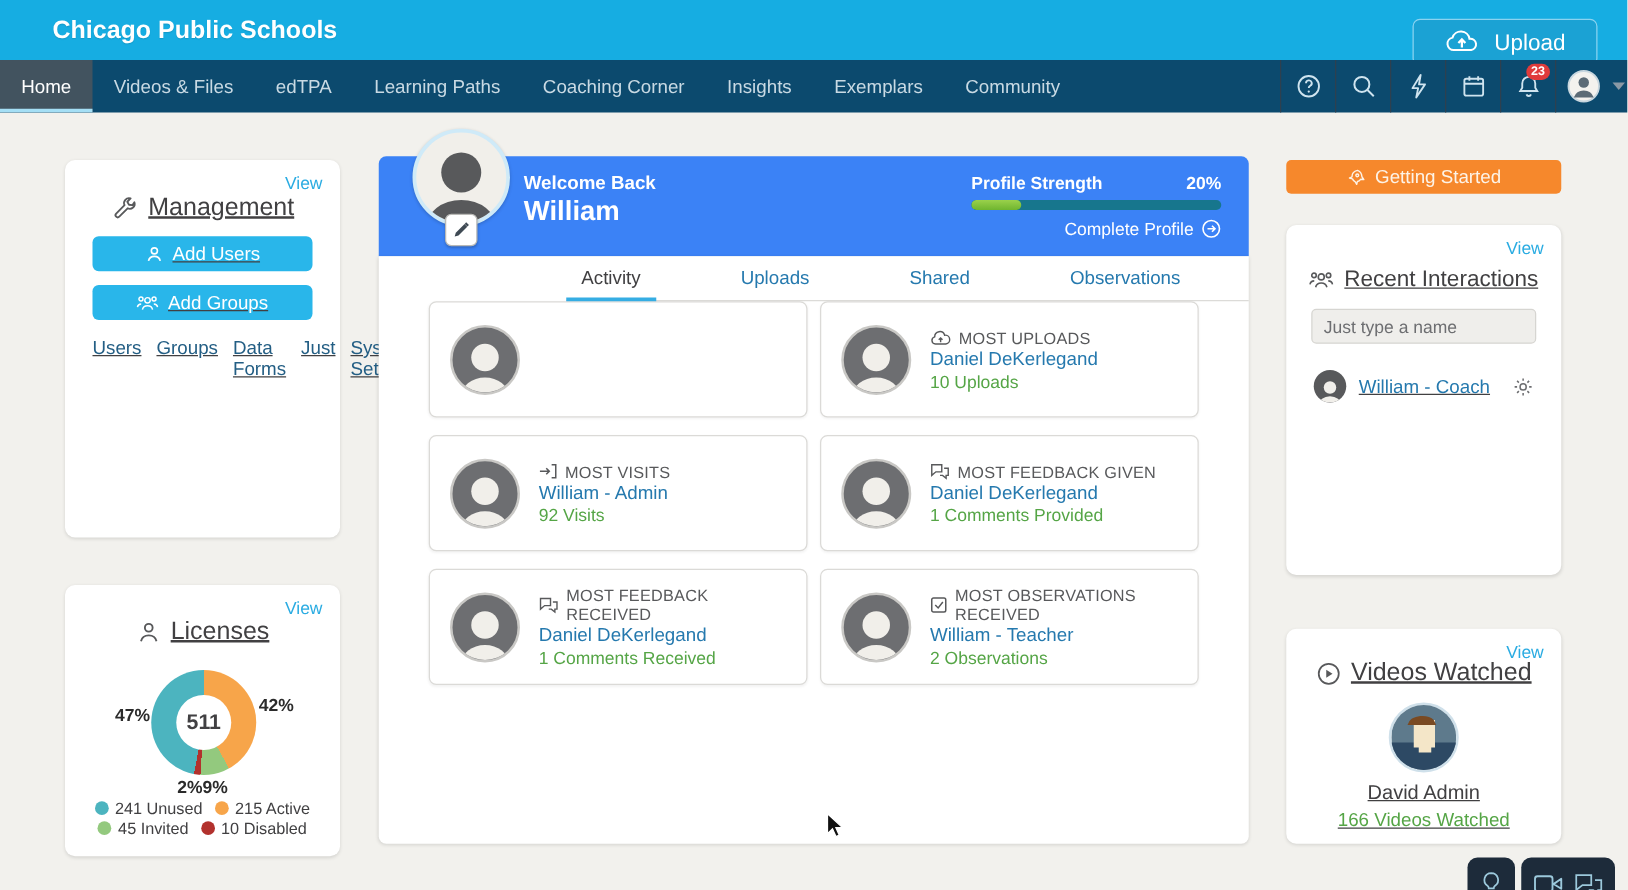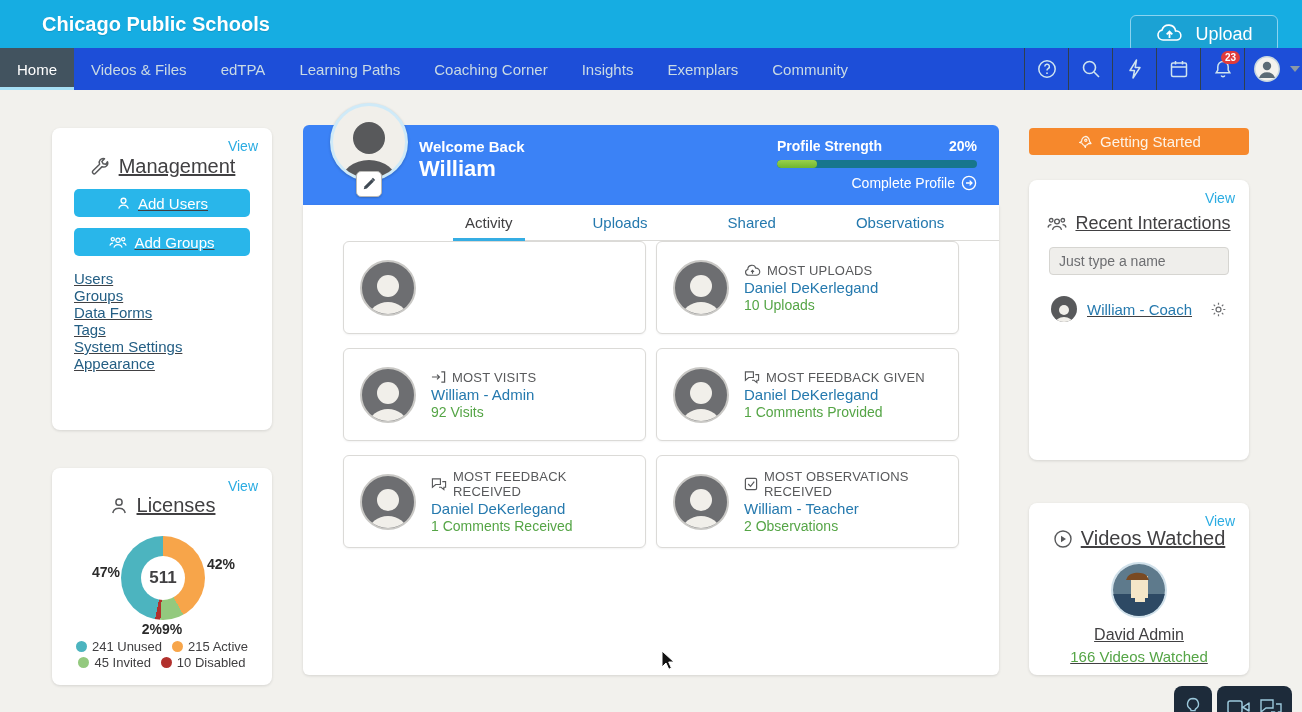--- a/index.html
+++ b/index.html
@@ -5,39 +5,39 @@
   * { margin:0; padding:0; box-sizing:border-box; }
   html,body { width:1302px; height:712px; overflow:hidden; }
   body { font-family:"Liberation Sans", sans-serif; background:#F2F1ED; position:relative; color:#414042; }
 
   
   .header { position:absolute; left:0; top:0; width:1302px; height:48px; background:#16ADE2; display:flex; align-items:center; }
   .header-title { color:#fff; font-size:20px; font-weight:700; margin-left:42px; text-shadow:0 1px 1px rgba(0,0,0,.12); }
   .upload-btn { position:absolute; right:24px; top:15px; height:38px; width:148px; background:#1BA2D4; border:1px solid #8AD3F0; border-radius:6px; display:flex; align-items:center; justify-content:center; gap:10px; color:#fff; font-size:18px; cursor:pointer; }
 
   
-  .nav { position:absolute; left:0; top:48px; width:1302px; height:42px; background:#1d4ed8; display:flex; align-items:stretch; }
+  .nav { position:absolute; left:0; top:48px; width:1302px; height:42px; background:#0c4a6e; display:flex; align-items:stretch; }
   .nav-item { color:#C9DAE4; font-size:15px; display:flex; align-items:center; padding:0 17px; cursor:pointer; position:relative; }
   .nav-item.active { background:#42535F; color:#fff; }
   .nav-item.active::after { content:""; position:absolute; left:0; bottom:0; height:3px; width:100%; background:#A5DFF5; }
   .nav-icons { position:absolute; right:14px; top:0; height:42px; display:flex; }
   .nav-icon-cell { width:44px; height:42px; border-left:1px solid #2E404F; display:flex; align-items:center; justify-content:center; color:#CFE4EF; cursor:pointer; position:relative; }
   .badge { position:absolute; top:3px; right:4px; background:#E03B3B; color:#fff; border-radius:9px; font-size:10px; font-weight:700; padding:1px 4px; line-height:11px; }
   .caret { width:0; height:0; border-left:5px solid transparent; border-right:5px solid transparent; border-top:6px solid #8A99A5; align-self:center; margin-left:4px; }
 
   
   .card { position:absolute; background:#fff; border-radius:8px; box-shadow:0 1px 3px rgba(0,0,0,.12);text-decoration:underline; }
   .view-link { position:absolute; top:10px; right:14px; color:#2BACE2; font-size:14px; cursor:pointer; }
   .card-heading { display:flex; align-items:center; justify-content:center; gap:8px; font-size:20px; color:#414042; }
 
   
   .mgmt { left:52px; top:128px; width:220px; height:302px; }
   .mgmt .card-heading { margin-top:27px; }
   .cyan-btn { margin:11px 22px 0; height:28px; background:#29B6EA; border:none; border-radius:5px; color:#fff; font-size:15px; width:176px; display:flex; align-items:center; justify-content:center; gap:7px; cursor:pointer; font-family:inherit; }
-  .mgmt-links { margin:14px 0 0 22px; display:flex; flex-direction:column; }
+  .mgmt-links { margin:14px 0 0 22px; display:flex; flex-direction:row; gap:12px; }
   .mgmt-link { color:#235E84; font-size:15px; cursor:pointer; }
 
   
   .licenses { left:52px; top:468px; width:220px; height:217px; }
   .licenses .card-heading { margin-top:26px; }
   .donut { position:absolute; left:69px; top:68px; width:84px; height:84px; border-radius:50%; }
   .donut-hole { position:absolute; left:20px; top:20px; width:44px; height:44px; border-radius:50%; background:#fff; display:flex; align-items:center; justify-content:center; font-size:17px; font-weight:700; color:#414042; }
   .pct { position:absolute; font-size:14px; font-weight:700; color:#2b2b2b; }
   .pct-left { left:40px; top:96px; } .pct-right { left:155px; top:88px; }
   .pct-bottom { left:0; top:153px; width:220px; text-align:center; letter-spacing:0; }
@@ -198,21 +198,21 @@
         <circle cx="15.8" cy="4.3" r="1.8"></circle>
           <path d="M19 11.5c-.4-1.9-1.7-2.8-3.4-2.8"></path>
       </svg>
     </span>
     <span>Add Groups</span>
   </button>
   <div class="mgmt-links">
     <div class="mgmt-link">Users</div>
     <div class="mgmt-link">Groups</div>
     <div class="mgmt-link">Data Forms</div>
-    <div class="mgmt-link">Tags</div>
+    <div class="mgmt-link">Just</div>
     <div class="mgmt-link">System Settings</div>
     <div class="mgmt-link">Appearance</div>
   </div>
 </div>
 
 <div class="card licenses">
   <span class="view-link">View</span>
   <div class="card-heading">
     <span>
       <svg width="20" height="20" viewBox="0 0 20 20" fill="none" stroke="#58595B" stroke-width="1.5">

